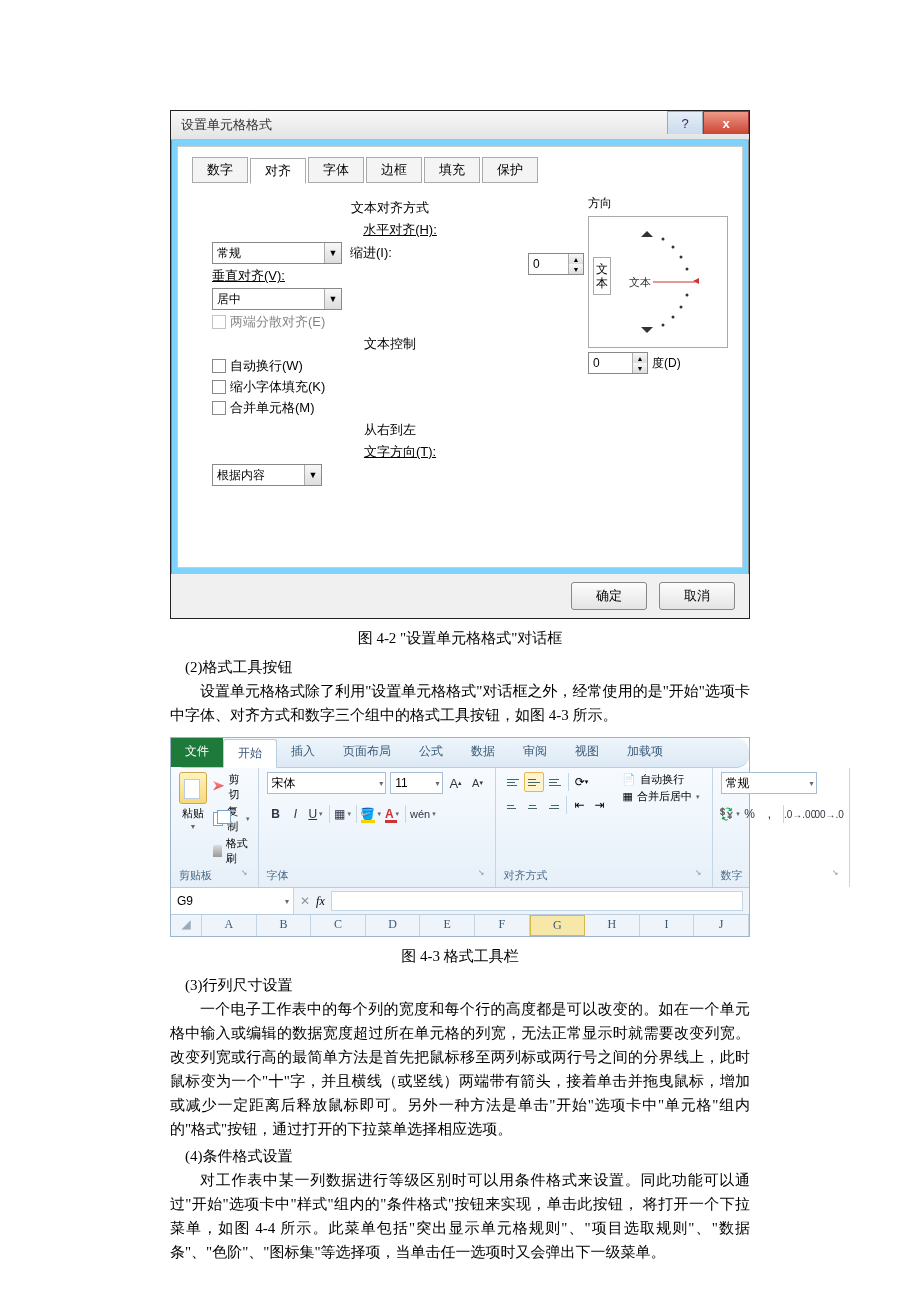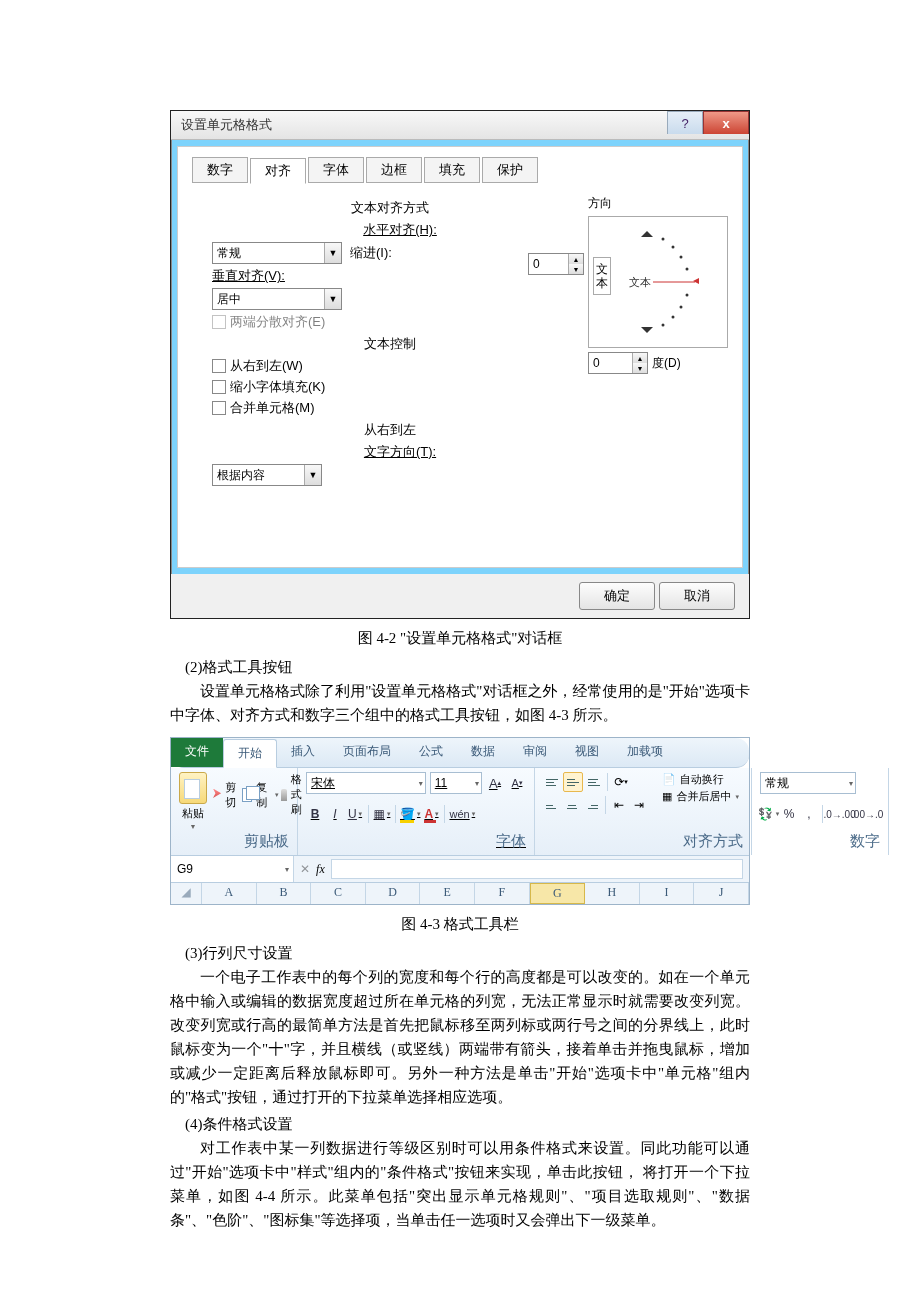--- a/index.html
+++ b/index.html
@@ -49,48 +49,48 @@
   .num-input .spin { position: absolute; right: 0; top: 0; bottom: 0; width: 14px; border-left: 1px solid #aaa; display: flex; flex-direction: column; }
   .num-input .spin div { flex: 1; font-size: 7px; display: flex; align-items: center; justify-content: center; background: linear-gradient(#f8f8f8,#ddd); }
   .chk { display: flex; align-items: center; gap: 4px; margin: 3px 0 3px 20px; font-size: 13px; }
   .chk .box { width: 12px; height: 12px; border: 1px solid #888; background: #fff; }
   .right-col { width: 140px; font-size: 12px; }
   .orient-box { border: 1px solid #aaa; height: 130px; position: relative; background: #fff; margin-top: 4px; }
   .orient-box .vtxt { position: absolute; left: 4px; top: 40px; width: 16px; border: 1px solid #aaa; padding: 4px 0; text-align: center; line-height: 14px; }
   .orient-box .arc { position: absolute; left: 30px; top: 8px; width: 86px; height: 114px; }
   .arc svg { width: 100%; height: 100%; }
   .deg-row { display: flex; align-items: center; gap: 4px; margin-top: 4px; }
-  .footer-btns { display: flex; justify-content: flex-end; gap: 4px; padding: 8px 14px; background: #f0f0f0; }
+  .footer-btns { display: flex; justify-content: flex-end; gap: 12px; padding: 8px 14px; background: #f0f0f0; }
   .btn { border: 1px solid #888; background: linear-gradient(#fdfdfd,#e4e4e4); padding: 4px 24px; font-size: 13px; border-radius: 3px; }
   
   .caption { text-align: center; font-family: SimSun, serif; font-size: 15px; margin: 6px 0 10px 0; }
   .para { font-family: SimSun, serif; font-size: 15px; line-height: 24px; text-align: justify; }
   .para.first { text-indent: 2em; }
   .subhead { font-family: SimSun, serif; font-size: 15px; margin: 6px 0 2px 0; text-indent: 1em;}
   
   .ribbon-wrap { border: 1px solid #9db4c9; margin: 10px 0; font-size: 12px; }
   .ribbon-tabs { display: flex; background: linear-gradient(#eef5fb,#dce9f5); border-bottom: 1px solid #b8cde0; border-radius: 13px; }
   .rtab { padding: 5px 14px; color: #3b5a78; }
   .rtab.file { background: #1e7a3a; color: #fff; }
   .rtab.active { background: #fff; border: 1px solid #b8cde0; border-bottom: 1px solid #fff; position: relative; top: 1px; border-radius: 3px 3px 0 0; }
   .ribbon-body { display: flex; background: linear-gradient(#f7fbff,#e6eff8); }
   .rgroup { border-right: 1px solid #c4d6e6; padding: 4px 8px 2px 8px; display: flex; flex-direction: column; }
   .rgroup .gcontent { flex: 1; display: flex; gap: 6px; align-items: flex-start; }
-  .rgroup .glabel { text-align: right; color: #4a6a88; font-size: 15px; padding: 2px 0; position: relative; }
+  .rgroup .glabel { text-align: left; color: #4a6a88; font-size: 11px; padding: 2px 0; position: relative; }
   .rgroup .glabel::after { content: "↘"; font-size: 8px; position: absolute; right: 2px; color: #7a94ad; }
   .paste-block { display: flex; flex-direction: column; align-items: center; gap: 2px; }
   .paste-icon { width: 26px; height: 30px; background: linear-gradient(#fff3c4,#f7d978); border: 1px solid #caa94a; border-radius: 3px; position: relative; }
   .paste-icon::before { content: ""; position: absolute; left: 4px; top: 6px; width: 14px; height: 18px; background: #fff; border: 1px solid #b8cde0; }
-  .mini-list { display: flex; flex-direction: row; gap: 2px; font-size: 11px; }
+  .mini-list { display: flex; flex-direction: column; gap: 2px; font-size: 11px; }
   .mini-item { display: flex; align-items: center; gap: 4px; }
   .scissors { background: linear-gradient(#f88,#c44); clip-path: polygon(0 0,100% 40%,0 80%,30% 40%); width:12px; height:12px;}
   .copy-icon { width:12px; height:12px; border:1px solid #7aa0c4; position:relative; background:#fff;}
   .copy-icon::after{content:"";position:absolute;left:3px;top:-3px;width:12px;height:12px;border:1px solid #7aa0c4;background:#fff;}
   .brush { width:12px;height:12px;background:linear-gradient(#ddd,#999);border-radius:2px 2px 0 0;}
-  .font-grp { min-width: 220px; text-decoration: underline; }
+  .font-grp { min-width: 220px; }
   .font-row1 { display: flex; gap: 4px; align-items: center; margin-bottom: 4px; }
   .font-combo { border: 1px solid #a8bed2; background: #fff; height: 20px; display: flex; align-items: center; padding: 0 16px 0 4px; position: relative; }
   .font-combo .ar { position: absolute; right: 2px; font-size: 8px; color: #666; }
   .font-row2 { display: flex; gap: 2px; align-items: center; }
   .fmt-btn { min-width: 18px; height: 20px; display: flex; align-items: center; justify-content: center; color: #334; }
   .fmt-btn.pop::after { content: "▾"; font-size: 7px; margin-left: 2px; color: #666;}
   .sep { width: 1px; height: 18px; background: #c4d6e6; margin: 0 2px; }
   .align-grp { min-width: 200px; }
   .align-rows { display:flex; flex-direction:column; gap:4px;}
   .align-row { display:flex; gap:2px; align-items:center;}
@@ -167,21 +167,21 @@
             </div>
           </div>
           <div class="chk" style="opacity:.5">
             <div class="box"></div>
             <span>两端分散对齐(E)</span>
           </div>
 
           <div class="grp-label">文本控制</div>
           <div class="chk">
               <div class="box"></div>
-              <span>从右到左(W)</span>
+              <span>自动换行(W)</span>
             </div>
           <div class="chk">
               <div class="box"></div>
               <span>缩小字体填充(K)</span>
             </div>
           <div class="chk">
               <div class="box"></div>
               <span>合并单元格(M)</span>
             </div>
 

